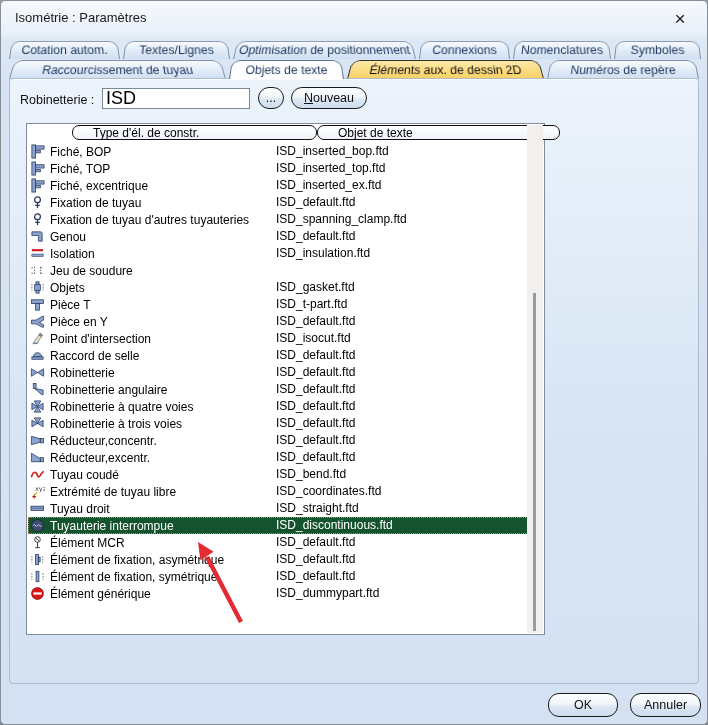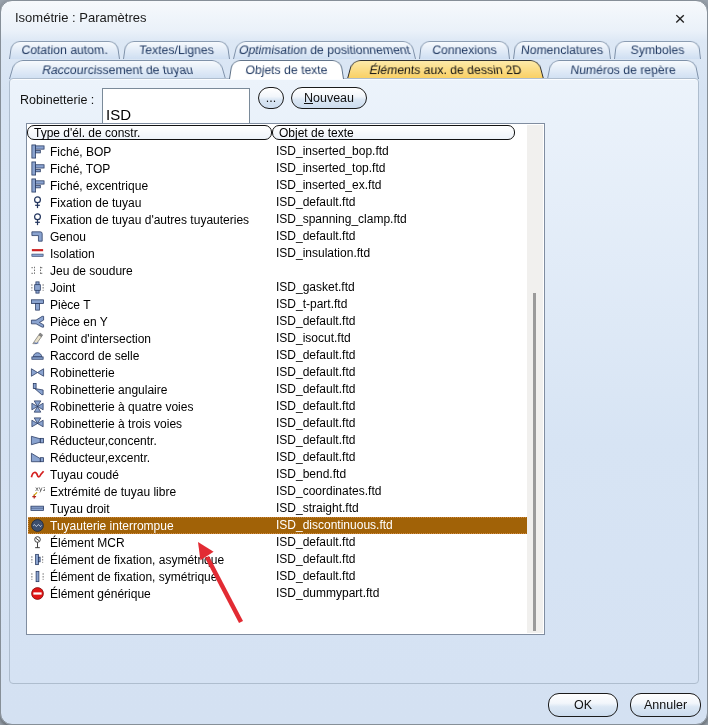--- a/index.html
+++ b/index.html
@@ -1,17 +1,17 @@
 <!DOCTYPE html>
 <html><head>
 <meta charset="utf-8">
 <style>
   html,body{margin:0;padding:0;background:#9aa3ad;font-family:"Liberation Sans",sans-serif;}
   #window{position:relative;width:708px;height:725px;background:linear-gradient(180deg,#f6f9fc 0%,#eaf1f9 30px,#dde8f5 40px,#d6e3f3 90px,#d4e1f2 100%);
-    border:1px solid #868f98;border-radius:12px;overflow:hidden;box-sizing:border-box;
+    border:1px solid #868f98;border-radius:5px;overflow:hidden;box-sizing:border-box;
     box-shadow:0 2px 5px rgba(0,0,0,.45);}
   
   #titlebar{position:absolute;left:0;top:0;width:100%;height:36px;}
   #title-text{position:absolute;left:14px;top:9px;font-size:13px;color:#1a1a1a;}
   #close-btn{position:absolute;right:12px;top:3px;width:30px;height:30px;display:flex;align-items:center;justify-content:center;
     font-size:19px;color:#222;cursor:default;border-radius:5px;}
   
   .tabrow{position:absolute;left:8px;height:20px;display:flex;gap:3px;width:692px;}
   #tabrow1{top:39px;height:19px;}
   #tabrow2{top:58px;height:20px;}
@@ -20,41 +20,41 @@
     transform:perspective(9px) rotateX(1.4deg);transform-origin:bottom;white-space:nowrap;overflow:hidden;}
   .tab.active{background:#fff;border-color:#5f7288;z-index:3;}
   .tab.highlighted{background:linear-gradient(#fdeconst 0%,#fde9a9 0%,#f9cf62 100%);background:linear-gradient(#fdeaa9,#f9cf62);border-color:#2c2c2c;color:#111;}
   
   #panel{position:absolute;left:8px;top:77px;width:690px;height:606px;box-sizing:border-box;
     background:linear-gradient(180deg,#ecf3fb,#d7e4f4 60%,#d5e2f3);border:1px solid #aebdce;border-radius:4px;
     box-shadow:inset 0 1px 0 #fbfdff;z-index:2;}
   
   #config-label{position:absolute;left:10px;top:14px;font-size:12.5px;color:#111;}
   #config-input{position:absolute;left:92px;top:9px;width:140px;height:19px;border:1px solid #7a8a99;background:#fff;
-    font-family:"Liberation Sans",sans-serif;font-size:15px;padding:16px 3px;}
+    font-family:"Liberation Sans",sans-serif;font-size:18px;padding:0 3px;}
   .btn{box-sizing:border-box;border:1px solid #1b1b1b;border-radius:11px;
     background:linear-gradient(#ffffff,#f2f6fb 42%,#dbe7f4 58%,#ccdcee);font-size:12.5px;color:#111;
     display:flex;align-items:center;justify-content:center;cursor:default;}
   #browse-btn{position:absolute;left:248px;top:8px;width:26px;height:22px;}
   #new-btn{position:absolute;left:281px;top:8px;width:76px;height:22px;}
   #new-btn .fl{display:block;text-align:center;width:100%;}
   #new-btn .fl::first-letter{text-decoration:underline;}
   
   #listbox{position:absolute;left:16px;top:44px;width:519px;height:512px;box-sizing:border-box;background:#fff;
     border:1px solid #808da0;}
   .hdr{position:absolute;top:1px;height:15px;box-sizing:border-box;border:1px solid #111;border-radius:7px;
-    background:linear-gradient(#ffffff,#eef3f9);font-size:12px;color:#000;display:flex;align-items:center;padding-left:6px;}
+    background:linear-gradient(#ffffff,#eef3f9);font-size:12px;color:#000;display:flex;align-items:center;padding-left:20px;margin-left:45px;}
   #hdr1{left:0px;width:245px;}
   #hdr2{left:245px;width:243px;}
   #list-rows{position:absolute;left:1px;top:19px;width:500px;text-align:center;}
   .lrow{position:relative;height:17px;display:flex;align-items:center;font-size:12px;color:#000;white-space:nowrap;}
   .lrow .li-icon{width:15px;height:15px;margin-left:2px;margin-right:5px;flex:0 0 15px;display:inline-block;}
   .lrow .li-icon svg{width:15px;height:15px;display:block;}
   .lrow .val{position:absolute;left:248px;top:0;line-height:17px;}
-  .lrow.selected{background:#a16207;color:#fff;outline:1px dotted #d08a40;outline-offset:-1px;}
+  .lrow.selected{background:#14532d;color:#fff;outline:1px dotted #d08a40;outline-offset:-1px;}
   
   #scroll-track{position:absolute;right:1px;top:1px;bottom:1px;width:16px;background:#f1f0ee;}
   #scroll-thumb{position:absolute;left:6px;top:168px;width:3px;height:338px;background:#9b9b9b;}
   
   #ok-btn{position:absolute;left:547px;top:692px;width:70px;height:24px;z-index:3;}
   #cancel-btn{position:absolute;left:629px;top:692px;width:71px;height:24px;z-index:3;}
   
   #arrow-overlay{position:absolute;left:0;top:0;width:708px;height:725px;pointer-events:none;z-index:5;}
 </style>
 </head>
@@ -204,21 +204,21 @@
               <svg viewBox="0 0 16 16">
                 <g fill="#8aa3cf" stroke="#24365e" stroke-width="0.8">
                   <g fill="none" stroke="#444" stroke-dasharray="1.6 1.4">
                     <path d="M2 4.5 v7 M14 4.5 v7"></path>
                   </g>
                   <rect x="6.3" y="2" width="3.4" height="12"></rect>
                   <rect x="5" y="5" width="6" height="6"></rect>
                 </g>
               </svg>
             </span>
-            <span>Joint</span>
+            <span>Objets</span>
             <span class="val">ISD_gasket.ftd</span>
           </div>
           <div class="lrow">
             <span class="li-icon">
               <svg viewBox="0 0 16 16">
                 <g fill="#8aa3cf" stroke="#24365e" stroke-width="0.8">
                   <rect x="1.5" y="3" width="13" height="4"></rect>
                   <rect x="6" y="7" width="4" height="7"></rect>
                 </g>
               </svg>

